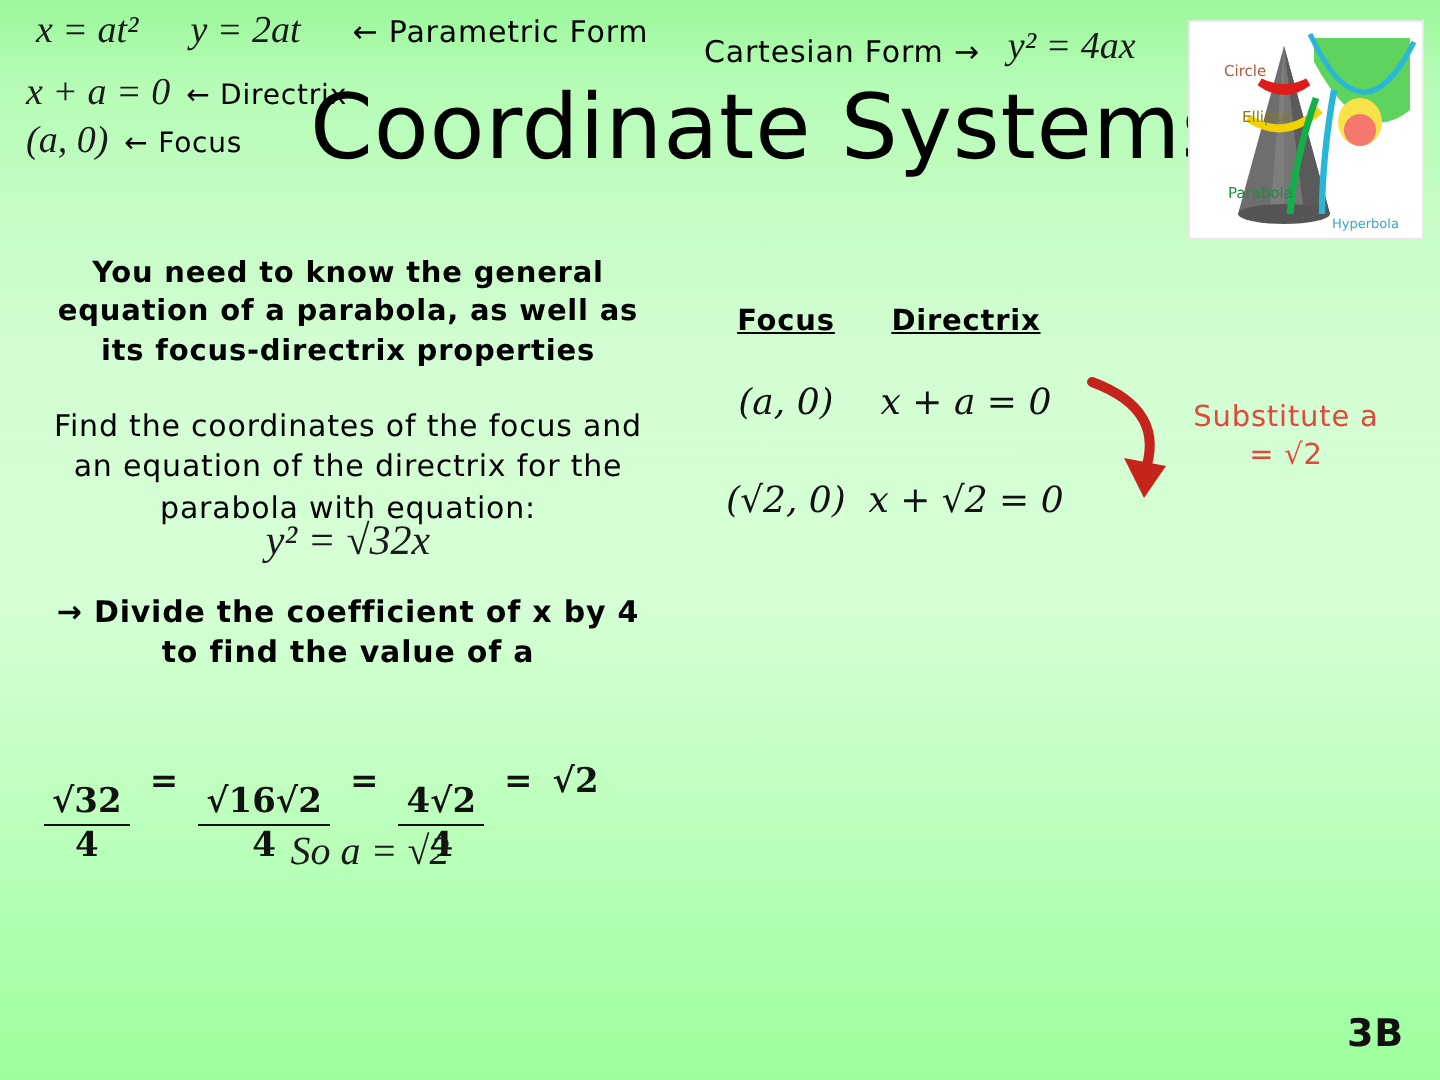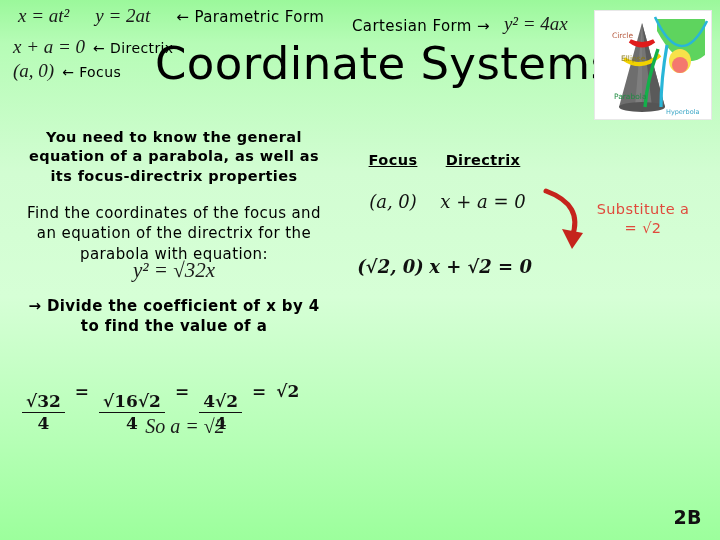--- a/index.html
+++ b/index.html
@@ -219,21 +219,21 @@
     text-align: center;
   }
   #results-table .col-directrix { width: 110px; }
   .col-head {
     font-size: 14.5px;
     font-weight: bold;
     text-decoration: underline;
     color: #000;
   }
   #results-table .val-row { margin-top: 22px; }
-  #results-table .val-row.second { margin-top: 44px; font-weight: bold; }
+  #results-table .val-row.second { margin-top: 28px; }
   #results-table .cellmath {
     font-family: "DejaVu Serif", serif;
     font-style: italic;
     font-size: 18px;
     color: #111;
     white-space: nowrap;
   }
 
   
   #substitute-note {
@@ -384,15 +384,15 @@
 
   <svg id="substitute-arrow" viewBox="0 0 62 78">
     <path d="M8 8 Q46 22 34 54" fill="none" stroke="#c5241c" stroke-width="5" stroke-linecap="round"></path>
     <path d="M34 66 L24 46 L45 50 Z" fill="#c5241c"></path>
   </svg>
   <div id="substitute-note" class="comic">
     <div>Substitute a</div>
     <div>= √2</div>
   </div>
 
-  <div id="slide-number" class="comic">2B</div>
+  <div id="slide-number" class="comic">3B</div>
 
 </div>
 
 </body></html>

